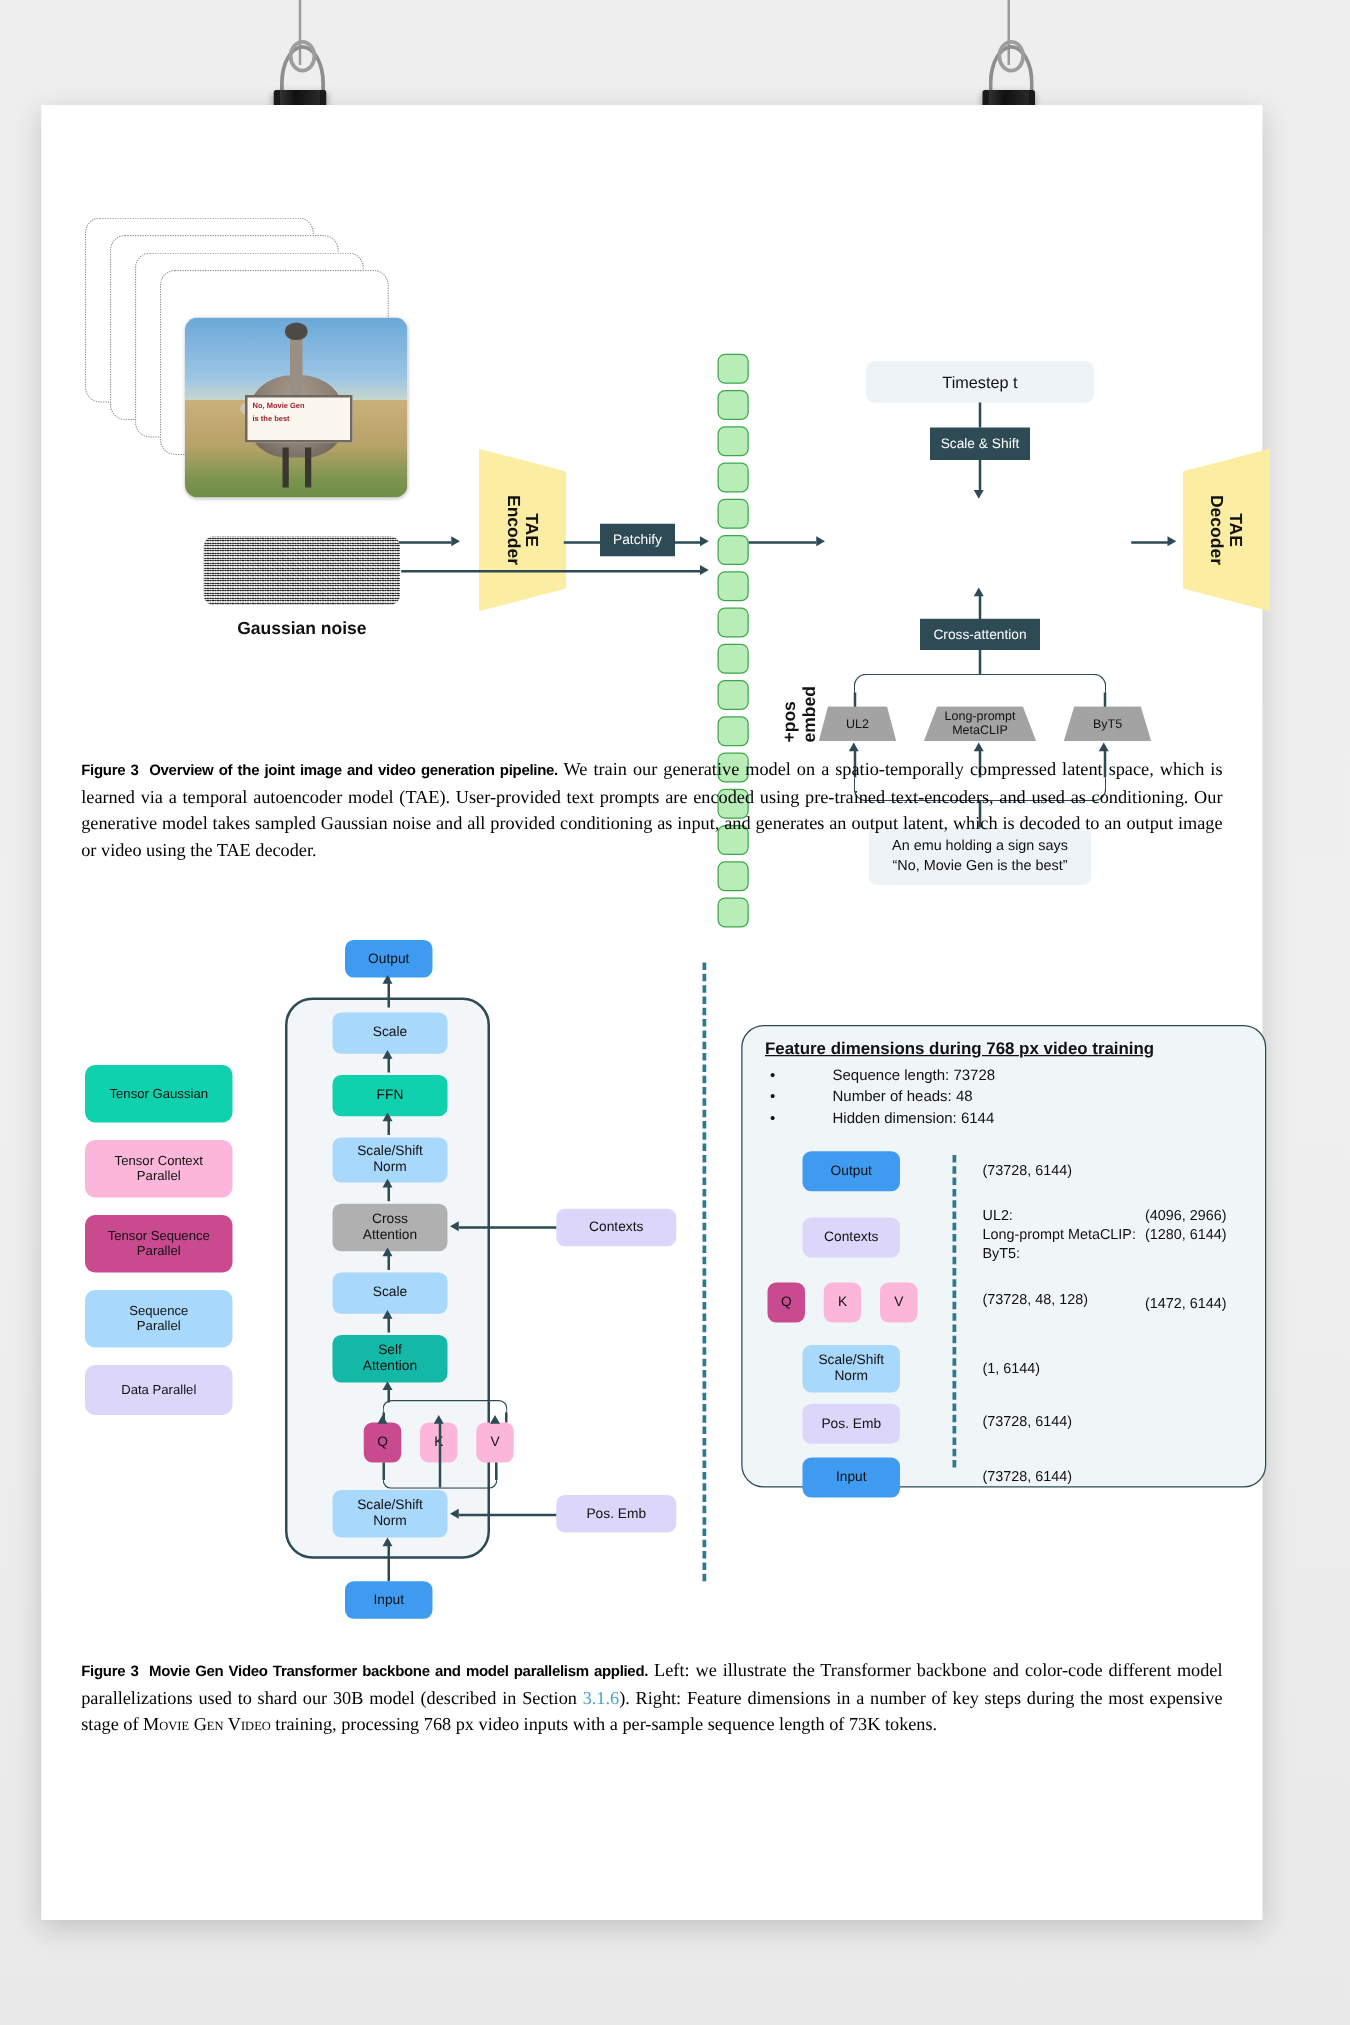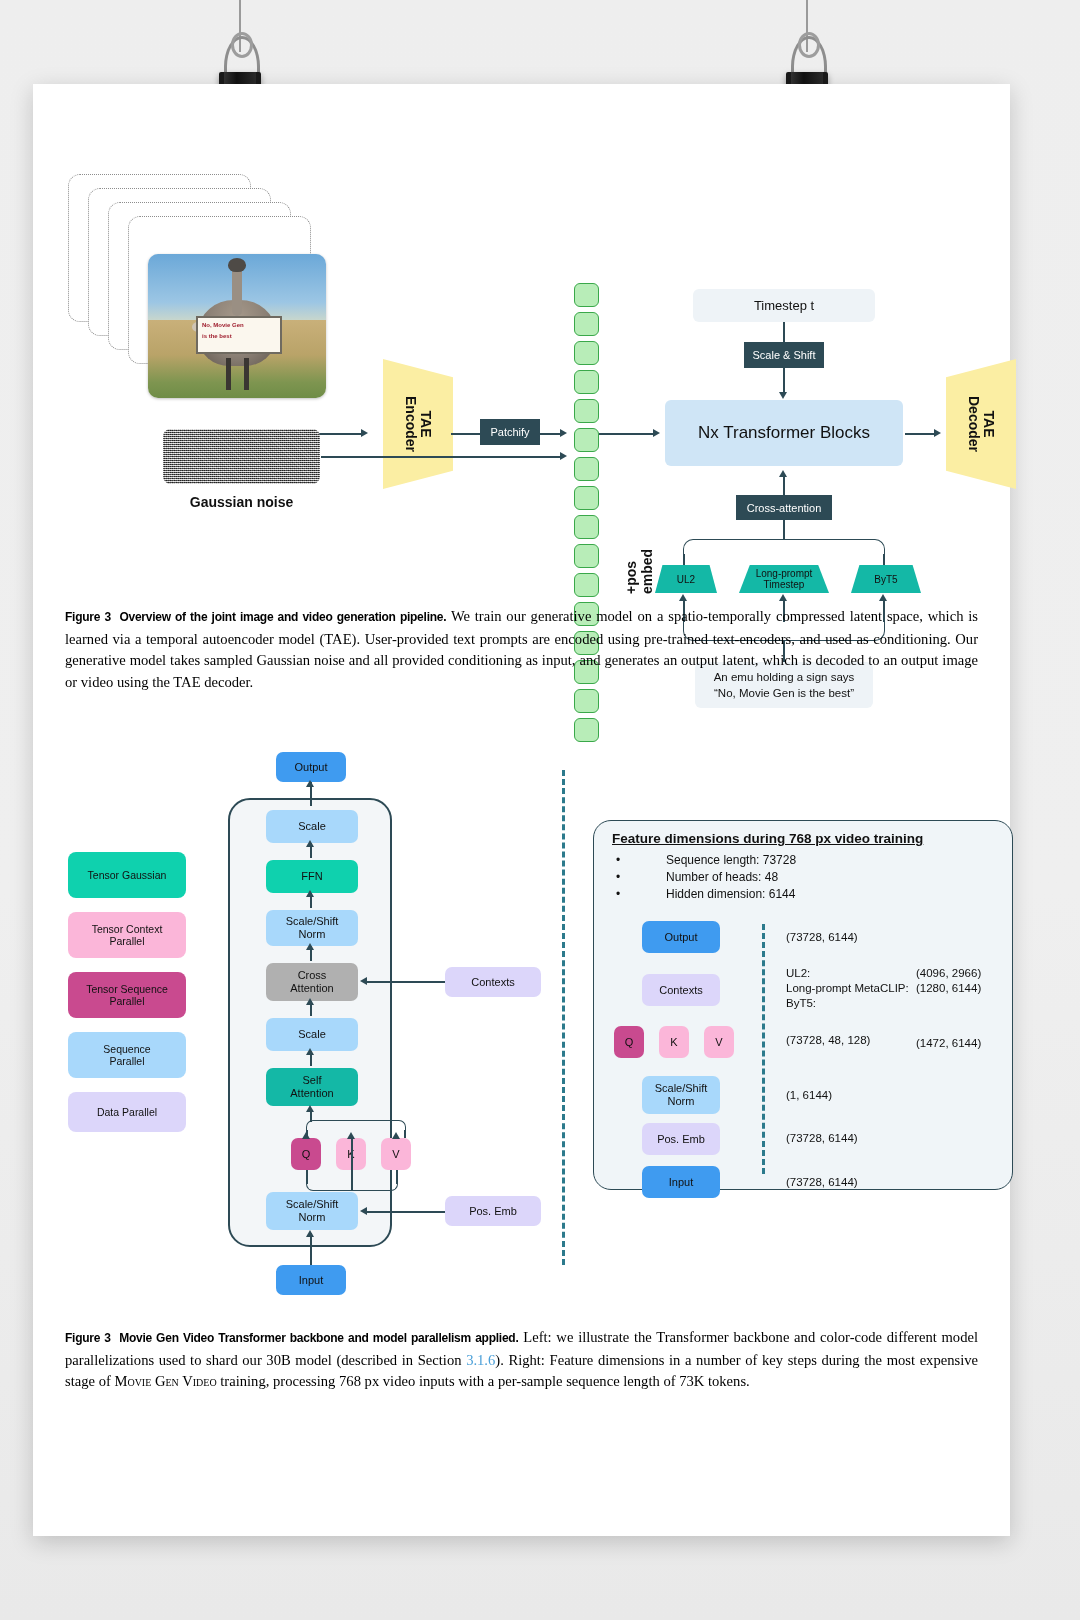--- a/index.html
+++ b/index.html
@@ -89,21 +89,21 @@
 
   .lightbox{position:absolute;background:#eef3f7;border-radius:6px;
     display:flex;align-items:center;justify-content:center;font-size:13px;color:#111;}
   .timestep{left:660px;top:155px;width:182px;height:33px;}
   .prompt{left:662px;top:528px;width:178px;height:46px;text-align:center;
     line-height:16px;font-size:11.5px;flex-direction:column;}
   .nxblocks{position:absolute;left:632px;top:266px;width:238px;height:66px;
     background:#cfe5f6;border-radius:6px;display:flex;align-items:center;
     justify-content:center;font-size:17px;color:#111;}
 
-  .penta{position:absolute;background:#14b8a6;
+  .penta{position:absolute;background:#a3a3a3;
     clip-path:polygon(12% 0,88% 0,100% 100%,0 100%);
     display:flex;align-items:center;justify-content:center;
     font-size:10px;color:#111;text-align:center;line-height:11px;}
   .ul2{left:622px;top:431px;width:62px;height:28px;}
   .mclip{left:706px;top:431px;width:90px;height:28px;}
   .byt5{left:818px;top:431px;width:70px;height:28px;}
 
   .ln{position:absolute;background:#2d4a55;}
   .lnh{height:1.6px;}
   .lnv{width:1.6px;}
@@ -243,21 +243,20 @@
 
     <div class="ln lnh" style="left:566px;top:299px;width:54px;"></div>
     <div class="arrowR" style="left:620px;top:295px;"></div>
 
     <div class="lightbox timestep">Timestep t</div>
     <div class="ln lnv" style="left:750px;top:188px;height:20px;"></div>
     <div class="darkbox scaleshift">Scale &amp; Shift</div>
     <div class="ln lnv" style="left:750px;top:234px;height:25px;"></div>
     <div class="arrowD" style="left:746px;top:258px;"></div>
 
-    <div class="nxblocks">Nx Transformer Blocks</div>
 
     <div class="ln lnh" style="left:872px;top:299px;width:32px;"></div>
     <div class="arrowR" style="left:901px;top:295px;"></div>
     <div class="trapz tae-dec">
       <div class="lbl">
         <span>TAE</span><br>
         <span>Decoder</span>
       </div>
     </div>
 
@@ -267,21 +266,21 @@
 
     <div class="ln lnv" style="left:750px;top:386px;height:20px;"></div>
     <div class="elbow" style="left:650px;top:405px;width:200px;height:20px;border-bottom:none;border-radius:10px 10px 0 0;"></div>
     <div class="ln lnv" style="left:650px;top:420px;height:12px;"></div>
     <div class="ln lnv" style="left:850px;top:420px;height:12px;"></div>
 
     <div class="penta ul2">UL2</div>
     <div class="penta mclip">
       <div>
         <span>Long-prompt</span><br>
-        <span>Timestep</span>
+        <span>MetaCLIP</span>
       </div>
     </div>
     <div class="penta byt5">ByT5</div>
 
     <div class="arrowU" style="left:646px;top:460px;"></div>
     <div class="ln lnv" style="left:650px;top:466px;height:22px;"></div>
     <div class="arrowU" style="left:746px;top:460px;"></div>
     <div class="ln lnv" style="left:750px;top:466px;height:22px;"></div>
     <div class="arrowU" style="left:846px;top:460px;"></div>
     <div class="ln lnv" style="left:850px;top:466px;height:22px;"></div>

